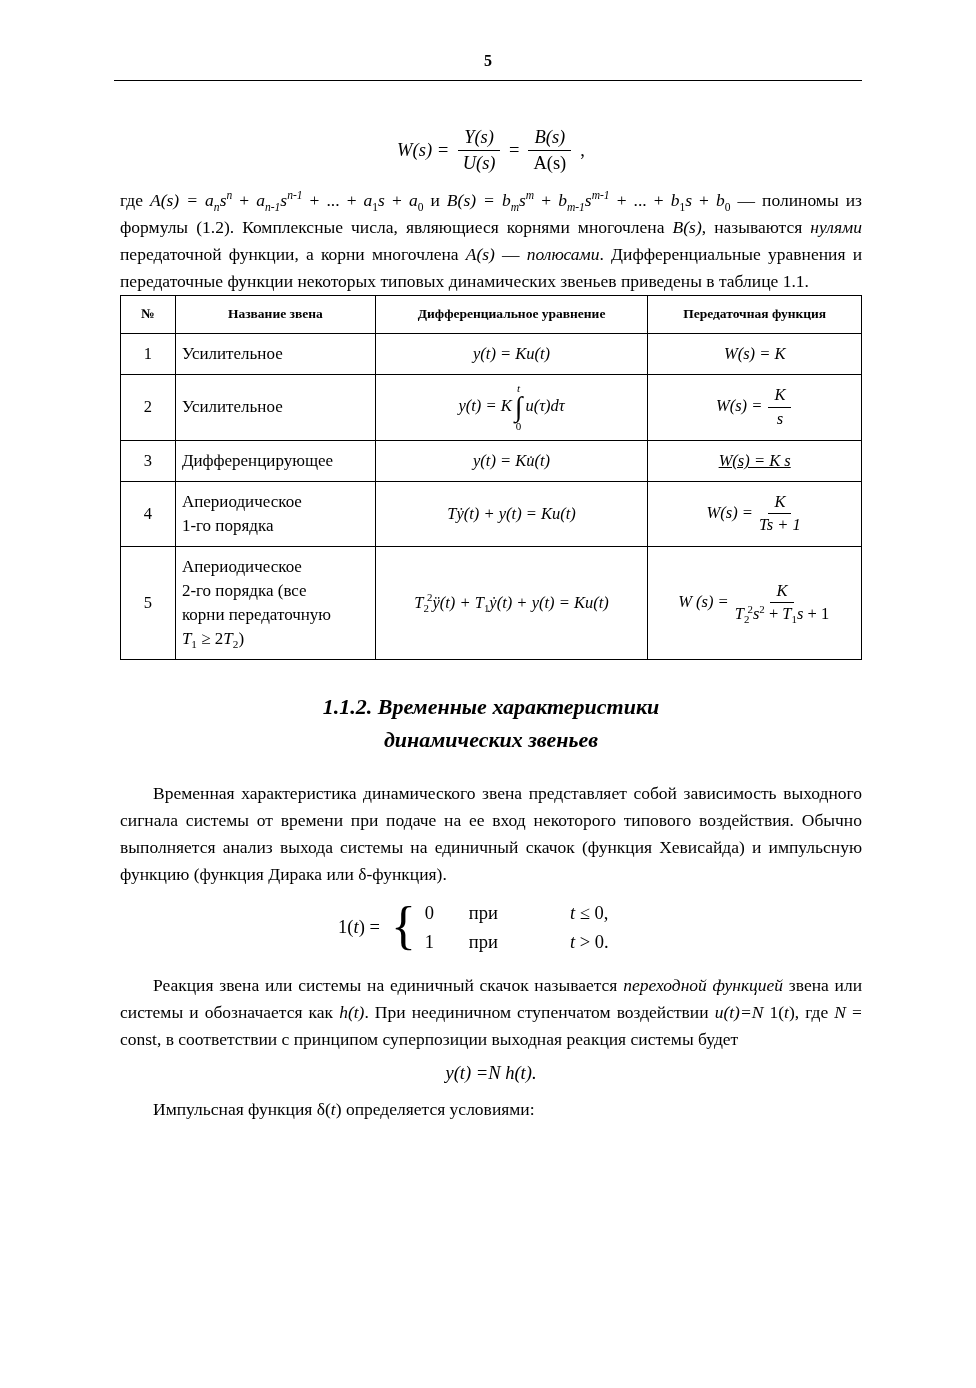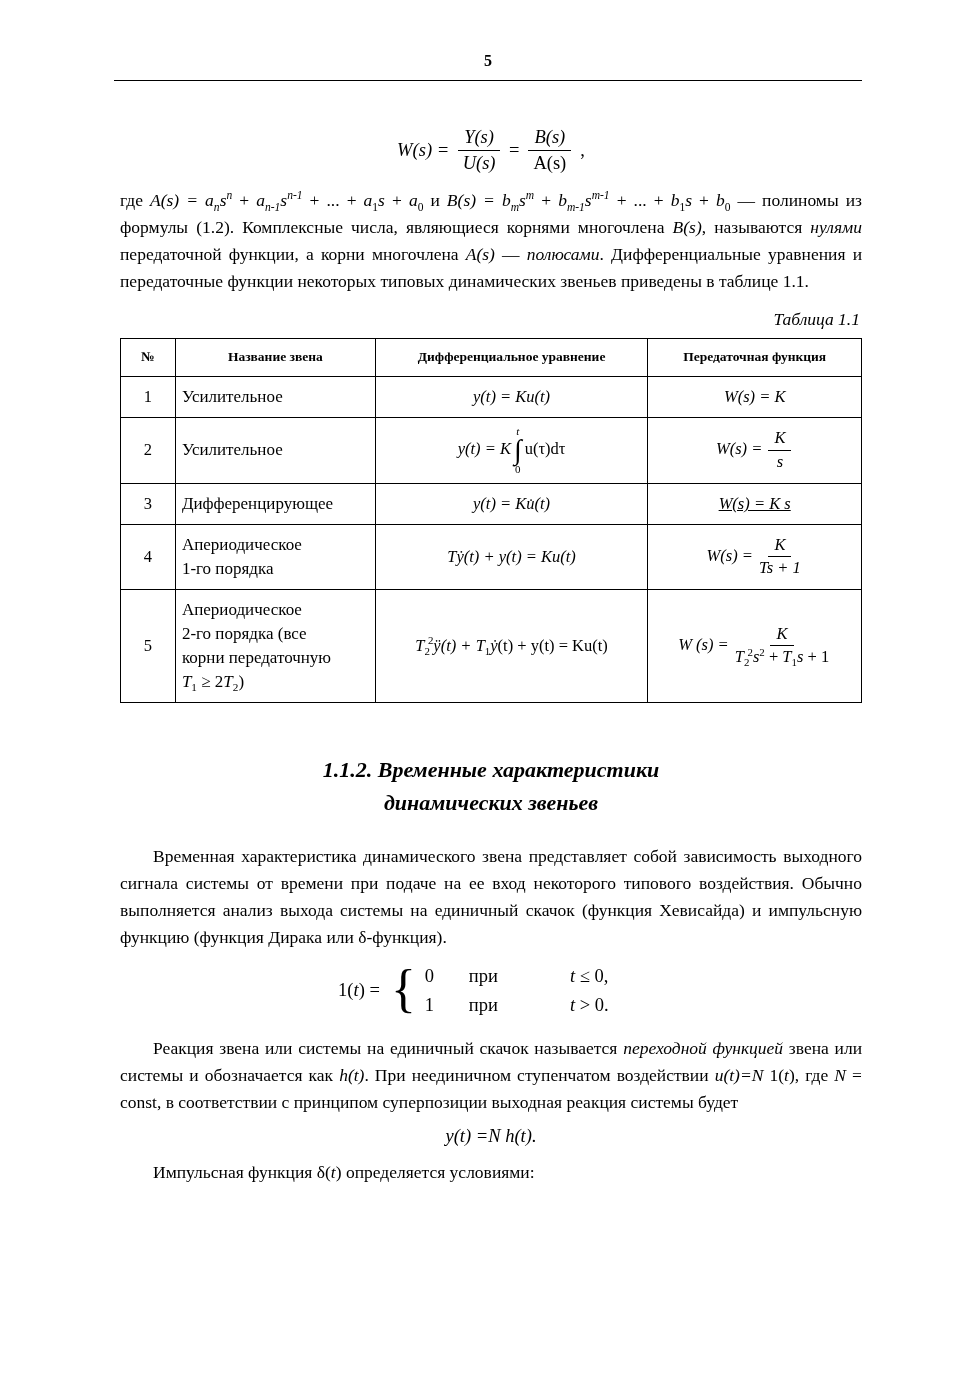--- a/index.html
+++ b/index.html
@@ -55,21 +55,21 @@
 
   .integral {
     display:inline-flex; flex-direction:column; align-items:center;
     vertical-align:middle; line-height:1; margin:0 3px;
   }
   .ilim-top { font-size:11px; font-style:italic; }
   .ilim-bot { font-size:11px; }
   .isign { font-size:28px; line-height:0.95; }
 
   .section-title {
-    margin:50px 0 24px; text-align:center;
+    margin:30px 0 24px; text-align:center;
     font-size:22px; font-weight:bold; font-style:italic; line-height:1.5;
   }
 
   .piecewise { margin:12px 0 16px; }
   .brace { font-size:52px; line-height:1; font-weight:400; transform:scaleY(1.02); margin:0 2px 4px 4px; }
   .cases { display:flex; flex-direction:column; gap:8px; text-align:left; font-size:18.5px; }
   .case-row { display:flex; align-items:baseline; }
   .cval  { min-width:14px; }
   .cword { margin-left:30px; }
   .ccond { margin-left:72px; min-width:74px; }
@@ -94,21 +94,20 @@
       <span>=</span>
       <span class="frac">
         <span class="num"><span style="font-style: italic;">B(s)</span></span>
         <span class="den"><span style="">A(s)</span></span>
       </span>
       <span>,</span>
     </div>
 
     <p class="body"><span>где </span><span style="font-style: italic;">A</span><span style="font-style: italic;">(s) = </span><span style="font-style: italic;">a</span><sub style="font-style: italic;">n</sub><span style="font-style: italic;">s</span><sup style="font-style: italic;">n</sup><span> + </span><span style="font-style: italic;">a</span><sub style="font-style: italic;">n-1</sub><span style="font-style: italic;">s</span><sup style="font-style: italic;">n-1</sup><span> + ... + </span><span style="font-style: italic;">a</span><sub>1</sub><span style="font-style: italic;">s</span><span> + </span><span style="font-style: italic;">a</span><sub>0</sub><span> и </span><span style="font-style: italic;">B</span><span style="font-style: italic;">(s) = </span><span style="font-style: italic;">b</span><sub style="font-style: italic;">m</sub><span style="font-style: italic;">s</span><sup style="font-style: italic;">m</sup><span> + </span><span style="font-style: italic;">b</span><sub style="font-style: italic;">m-1</sub><span style="font-style: italic;">s</span><sup style="font-style: italic;">m-1</sup><span> + ... + </span><span style="font-style: italic;">b</span><sub>1</sub><span style="font-style: italic;">s</span><span> + </span><span style="font-style: italic;">b</span><sub>0</sub><span> — полиномы из формулы (1.2). Комплексные числа, являющиеся корнями многочлена </span><span style="font-style: italic;">B</span><span style="font-style: italic;">(s)</span><span>, называются </span><span style="font-style: italic;">нулями</span><span> передаточной функции, а корни многочлена </span><span style="font-style: italic;">A</span><span style="font-style: italic;">(s)</span><span> — </span><span style="font-style: italic;">полюсами</span><span>. Дифференциальные уравнения и передаточные функции некоторых типовых динамических звеньев приведены в таблице 1.1.</span></p>
 
-    <div class="table-caption">Таблица 1.1</div>
 
     <table class="links">
       <colgroup>
         <col style="width:55px">
           <col style="width:200px">
           <col style="width:273px">
           <col style="width:214px">
       </colgroup>
       <thead>
         <tr>
@@ -125,21 +124,21 @@
           <td class="c mathcell"><span style="font-style: italic;">y(t) = Ku(t)</span></td>
           <td class="c mathcell"><span style="font-style: italic;">W(s) = K</span></td>
         </tr>
         <tr>
           <td class="c">2</td>
           <td class="name"><span>Усилительное</span></td>
           <td class="c mathcell"><span><span style="font-style: italic;">y(t) = K</span></span><span class="integral">
                 <span class="ilim-top">t</span>
                 <span class="isign">∫</span>
                 <span class="ilim-bot">0</span>
-              </span><span><span style="">u(τ)dτ</span></span></td>
+              </span><span><span style="font-style: italic;">u(τ)dτ</span></span></td>
           <td class="c mathcell"><span><span style="font-style: italic;">W(s) = </span></span><span class="frac">
                 <span class="num"><span style="font-style: italic;">K</span></span>
                 <span class="den"><span style="font-style: italic;">s</span></span>
               </span></td>
         </tr>
         <tr>
           <td class="c">3</td>
           <td class="name"><span>Дифференцирующее</span></td>
           <td class="c mathcell"><span style="font-style: italic;">y(t) = Ku̇(t)</span></td>
           <td class="c mathcell"><span style="font-style: italic; text-decoration: underline;">W(s) = K s</span></td>
@@ -149,21 +148,21 @@
           <td class="name"><span>Апериодическое</span><br><span>1-го порядка</span></td>
           <td class="c mathcell"><span style="font-style: italic;">Tẏ(t) + y(t) = Ku(t)</span></td>
           <td class="c mathcell"><span><span style="font-style: italic;">W(s) = </span></span><span class="frac">
                 <span class="num"><span style="font-style: italic;">K</span></span>
                 <span class="den"><span style="font-style: italic;">Ts + 1</span></span>
               </span></td>
         </tr>
         <tr>
           <td class="c">5</td>
           <td class="name"><span>Апериодическое</span><br><span>2-го порядка (все</span><br><span>корни передаточную</span><br><span style="font-style: italic;">T</span><sub>1</sub><span> ≥ 2</span><span style="font-style: italic;">T</span><sub>2</sub><span>)</span></td>
-          <td class="c mathcell"><span style="font-style: italic;">T</span><sub>2</sub><sup>2</sup><span style="font-style: italic;">ÿ</span><span style="font-style: italic;">(t) + </span><span style="font-style: italic;">T</span><sub>1</sub><span style="font-style: italic;">ẏ</span><span style="">(t) + y(t) = Ku(t)</span></td>
+          <td class="c mathcell"><span style="font-style: italic;">T</span><sub>2</sub><sup>2</sup><span style="font-style: italic;">ÿ</span><span style="font-style: italic;">(t) + </span><span style="font-style: italic;">T</span><sub>1</sub><span style="font-style: italic;">ẏ</span><span style="font-style: italic;">(t) + y(t) = Ku(t)</span></td>
           <td class="c mathcell"><span><span style="font-style: italic;">W (s) = </span></span><span class="frac">
                 <span class="num"><span style="font-style: italic;">K</span></span>
                 <span class="den"><span style="font-style: italic;">T</span><sub>2</sub><sup>2</sup><span style="font-style: italic;">s</span><sup>2</sup><span> + </span><span style="font-style: italic;">T</span><sub>1</sub><span style="font-style: italic;">s</span><span> + 1</span></span>
               </span></td>
         </tr>
       </tbody>
     </table>
 
     <h2 class="section-title"><span>1.1.2. Временные характеристики</span><br><span>динамических звеньев</span></h2>
 

